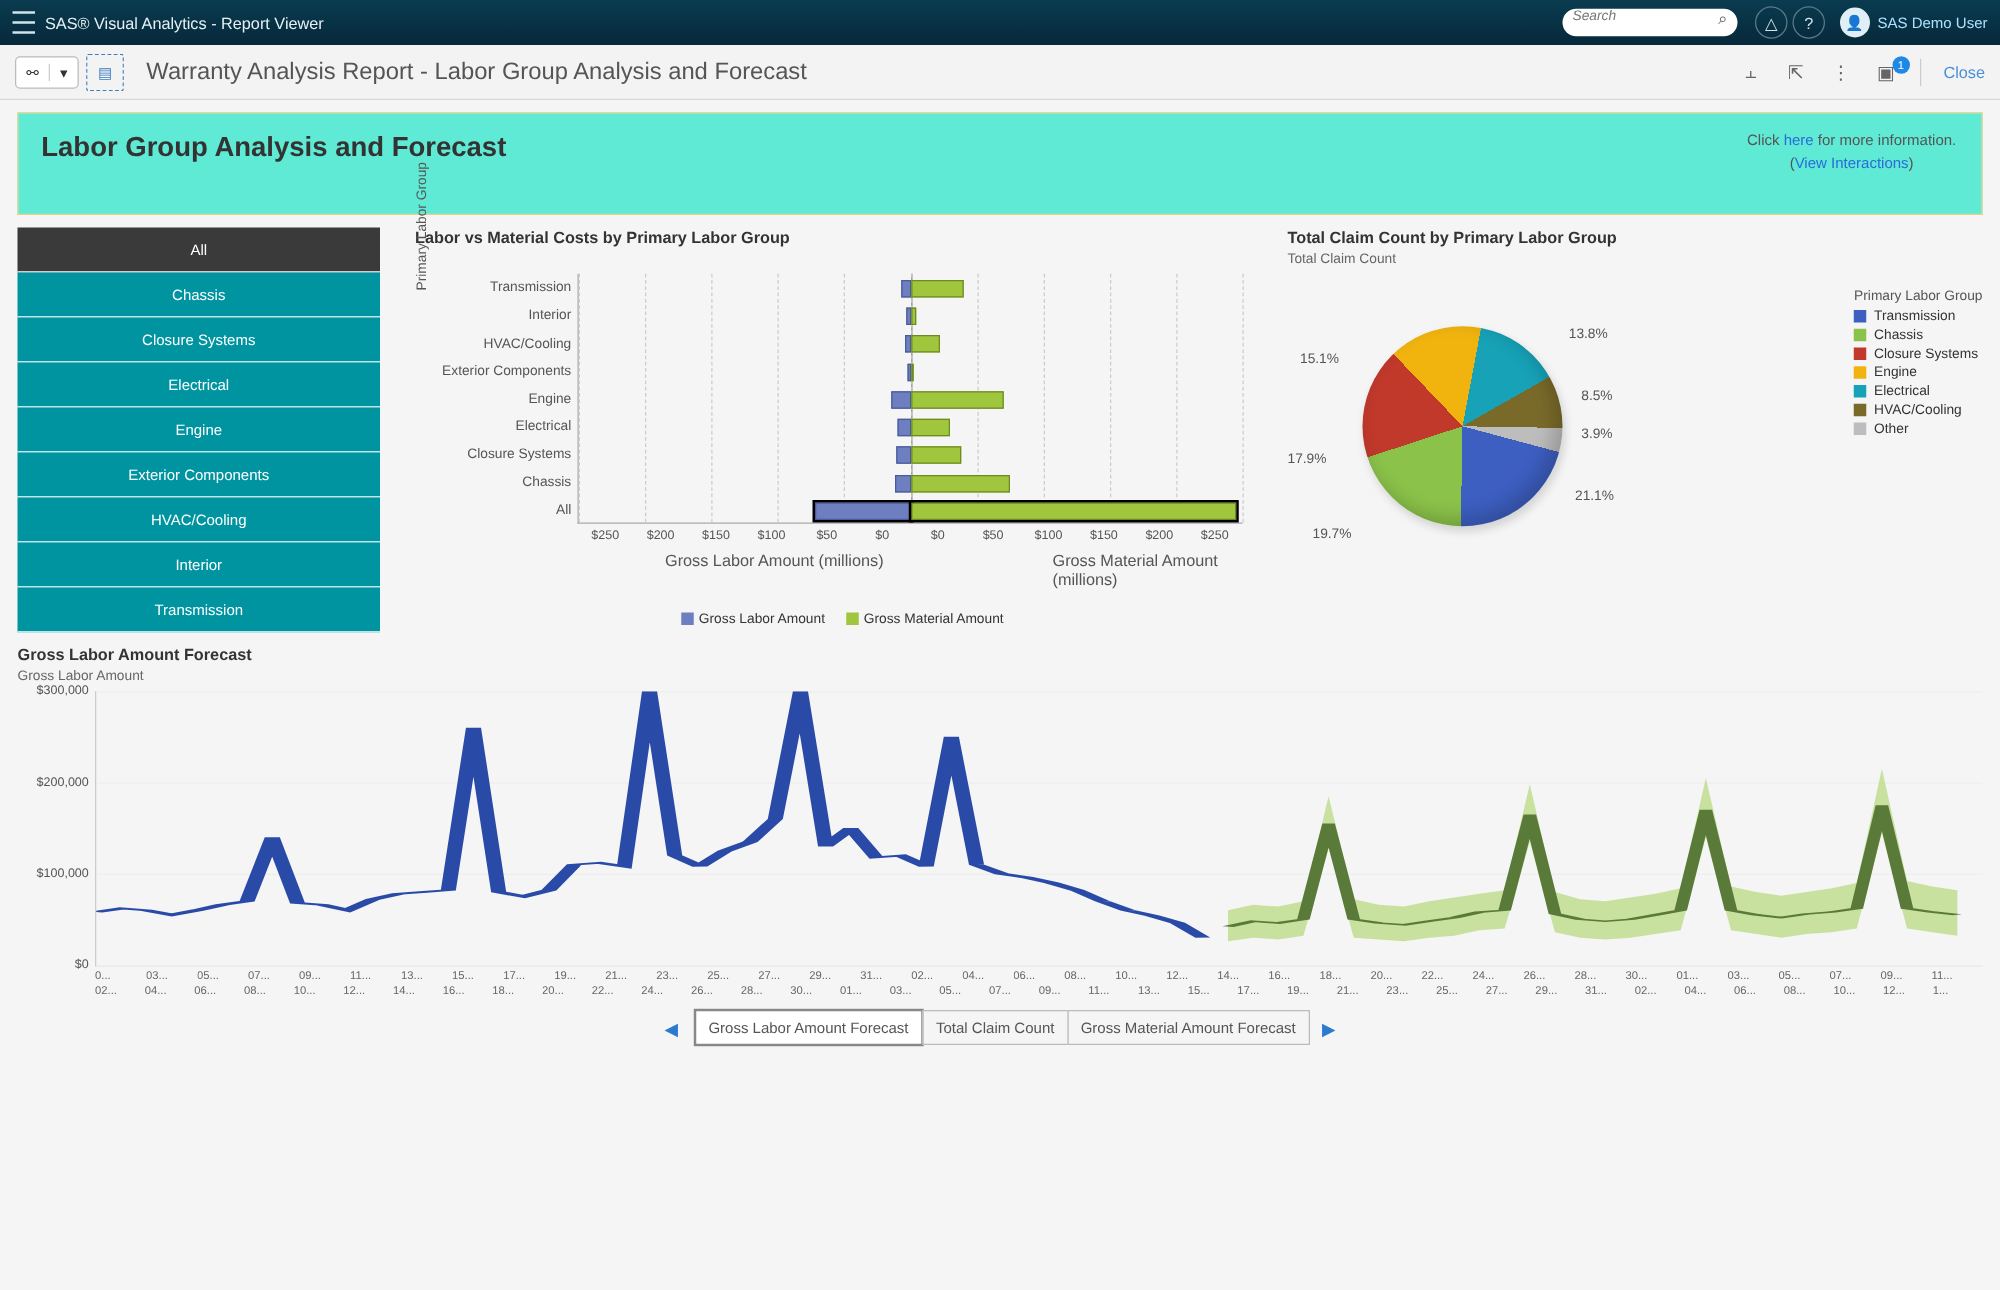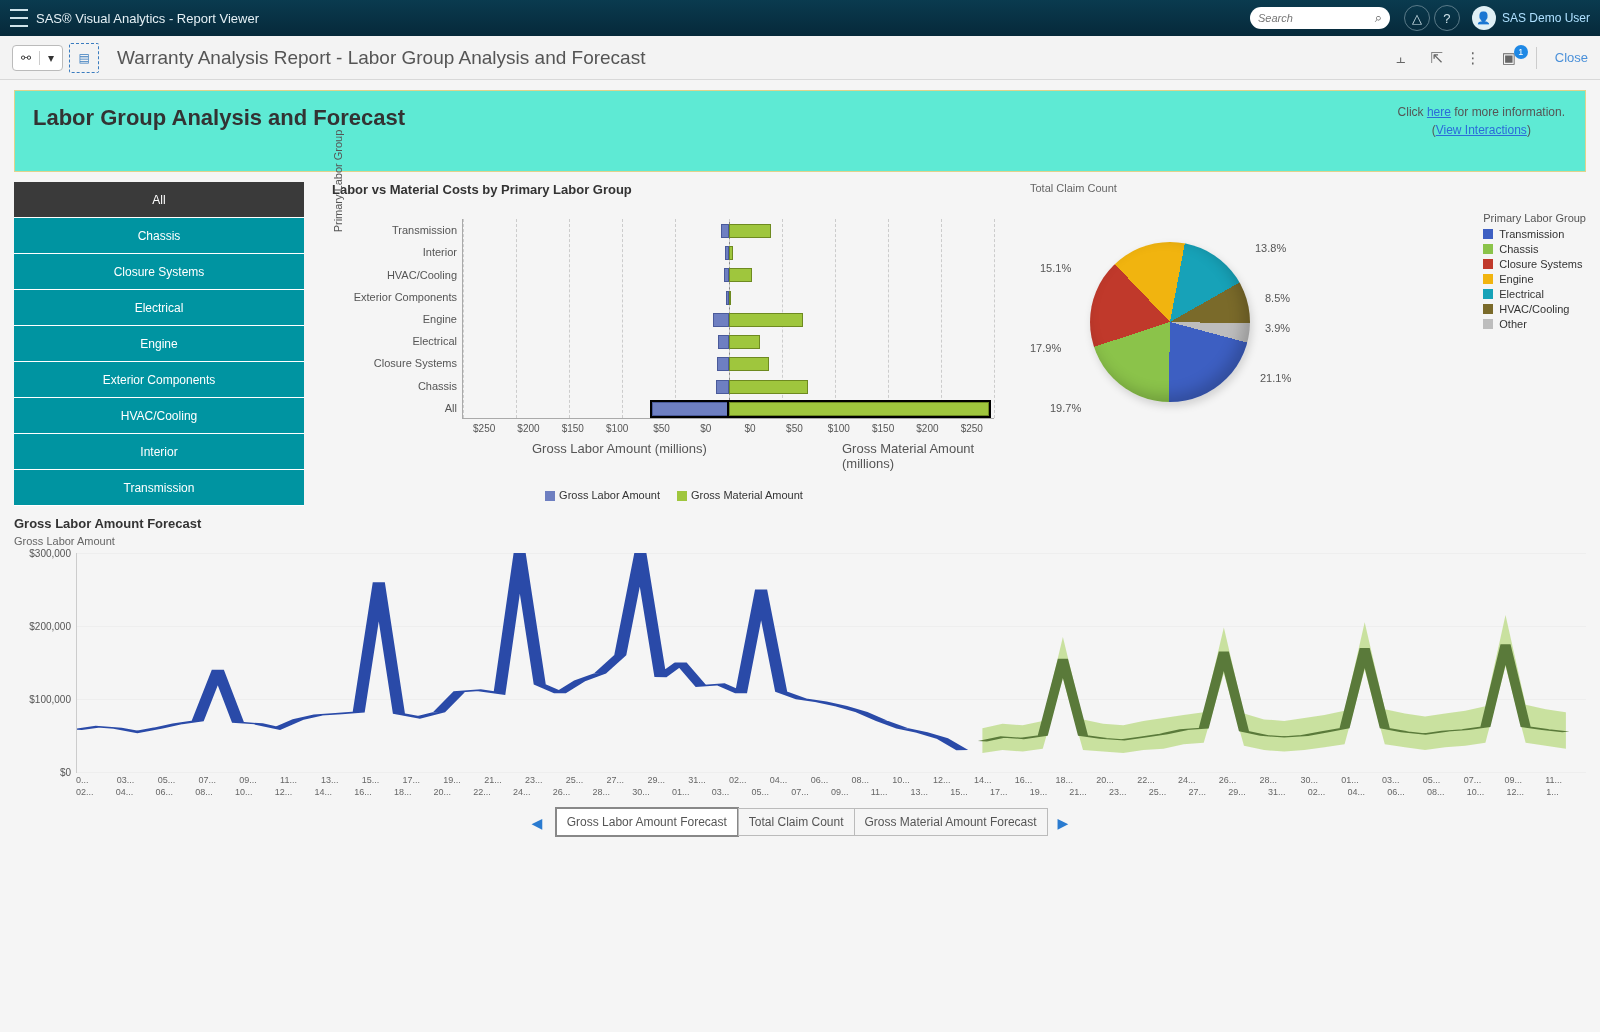--- a/index.html
+++ b/index.html
@@ -4,21 +4,21 @@
 <style>
 * { box-sizing: border-box; margin: 0; padding: 0; font-family: "Segoe UI", Arial, sans-serif; }
 body { background: #f5f5f5; width: 1600px; height: 1032px; overflow: hidden; font-size: 12px; color: #333; }
 
 
 .top-banner { height: 36px; background: linear-gradient(#0a3b4f,#06293a); display: flex; align-items: center; color: #e5f0f5; padding: 0 10px; }
 .top-banner .hamburger { width: 18px; height: 18px; display:inline-flex; flex-direction:column; justify-content:space-between; margin-right:8px; cursor:pointer; }
 .top-banner .hamburger span { height:2px; background:#cfe3ea; }
 .top-banner .app-title { font-size: 13px; font-weight: 500; }
 .top-banner .spacer { flex: 1; }
-.top-banner .search { background:#fff; border-radius: 12px; height:22px; width:140px; display:flex; align-items:center; padding:0 8px; margin-right:10px; }
+.top-banner .search { background:#fff; border-radius: 12px; height:22px; width:140px; display:flex; align-items:flex-start; padding:0 8px; margin-right:10px; }
 .top-banner .search input { border:none; outline:none; width:100%; font-size:11px; font-style:italic; color:#888; background:transparent; }
 .top-banner .search .sicon { color:#555; font-size:13px; }
 .top-banner .ticon { width:26px; height:26px; border-radius:50%; display:inline-flex; align-items:center; justify-content:center; margin-left:4px; color:#cfe3ea; border:1px solid #5a7a88; cursor:pointer; font-size:13px; }
 .top-banner .user { display:flex; align-items:center; margin-left:12px; color:#aee0ff; font-size:12px; }
 .top-banner .user .avatar { width:24px; height:24px; border-radius:50%; background:#dfeff5; color:#084; display:flex; align-items:center; justify-content:center; margin-right:6px; }
 
 
 .toolbar { height: 44px; background: #f3f3f3; border-bottom: 1px solid #d8d8d8; display:flex; align-items:center; padding: 0 12px; }
 .toolbar .pill { height:26px; border:1px solid #bbb; background:#fff; border-radius:4px; display:flex; align-items:center; padding:0 6px; margin-right:6px; cursor:pointer; }
 .toolbar .pill.split { padding:0; }
@@ -30,21 +30,21 @@
 .toolbar .tspacer { flex:1; }
 .toolbar .right-icon { width:26px; display:inline-flex; align-items:center; justify-content:center; color:#666; margin-left:10px; cursor:pointer; font-size:15px; position:relative; }
 .toolbar .badge { position:absolute; top:-4px; right:-6px; background:#1e88e5; color:#fff; width:14px; height:14px; border-radius:50%; font-size:9px; display:flex; align-items:center; justify-content:center; }
 .toolbar .close { color:#4a90d9; margin-left:18px; cursor:pointer; font-size:13px; }
 
 
 .page { padding: 10px 14px; }
 .hero { background:#5eead4; border:1px solid #e0d38c; padding: 14px 18px 40px 18px; position:relative; }
 .hero h1 { font-size: 22px; font-weight: 600; color:#333; }
 .hero .info { position:absolute; top:12px; right:20px; text-align:center; color:#555; line-height:1.5; }
-.hero a { color:#2b6bd9; text-decoration:underline; cursor:pointer; }
+.hero a { color:#2b6bd9; cursor:pointer; }
 
 .grid { display:grid; grid-template-columns: 290px 670px 1fr; gap: 28px; margin-top: 10px; }
 
 
 .lg-list { display:flex; flex-direction:column; }
 .lg-list .item { height:36px; display:flex; align-items:center; justify-content:center; color:#fff; font-size:12px; cursor:pointer; border-bottom:1px solid #fff; background:#0094a1; }
 .lg-list .item.sel { background:#3a3a3a; }
 
 
 .panel-title { font-size: 13px; font-weight:700; color:#333; margin-bottom:4px; }
@@ -242,20 +242,21 @@
         <div class="xaxlab" style="left:200px">Gross Labor Amount (millions)</div>
         <div class="xaxlab" style="left:510px">Gross Material Amount (millions)</div>
         <div class="legend">
           <span class="sw" style="background:#6e7fc1"></span><span>Gross Labor Amount</span>
           <span class="sw" style="background:#9fc63d"></span><span>Gross Material Amount</span>
         </div>
       </div>
     </div>
 
     <div class="piewrap">
+      <div class="panel-title">Total Claim Count by Primary Labor Group</div>
       <div class="sub">Total Claim Count</div>
       <div class="body" id="piebody">
         <div class="pie" id="pie" style="background: conic-gradient(from 105deg, rgb(61, 95, 194) 0%, rgb(61, 95, 194) 21.1%, rgb(139, 195, 74) 21.1%, rgb(139, 195, 74) 40.8%, rgb(192, 57, 43) 40.8%, rgb(192, 57, 43) 58.7%, rgb(241, 180, 15) 58.7%, rgb(241, 180, 15) 73.8%, rgb(23, 162, 184) 73.8%, rgb(23, 162, 184) 87.6%, rgb(122, 106, 42) 87.6%, rgb(122, 106, 42) 96.1%, rgb(189, 189, 189) 96.1%, rgb(189, 189, 189) 100%); box-shadow: rgba(0, 0, 0, 0.2) -6px -6px 15px inset, rgba(0, 0, 0, 0.15) 2px 4px 8px;"></div>
         <div class="plegend" id="plegend">
           <div class="ptitle">Primary Labor Group</div>
         <div class="row">
               <div class="sw" style="background: rgb(61, 95, 194);"></div>
               <span>Transmission</span>
             </div>
             <div class="row">

